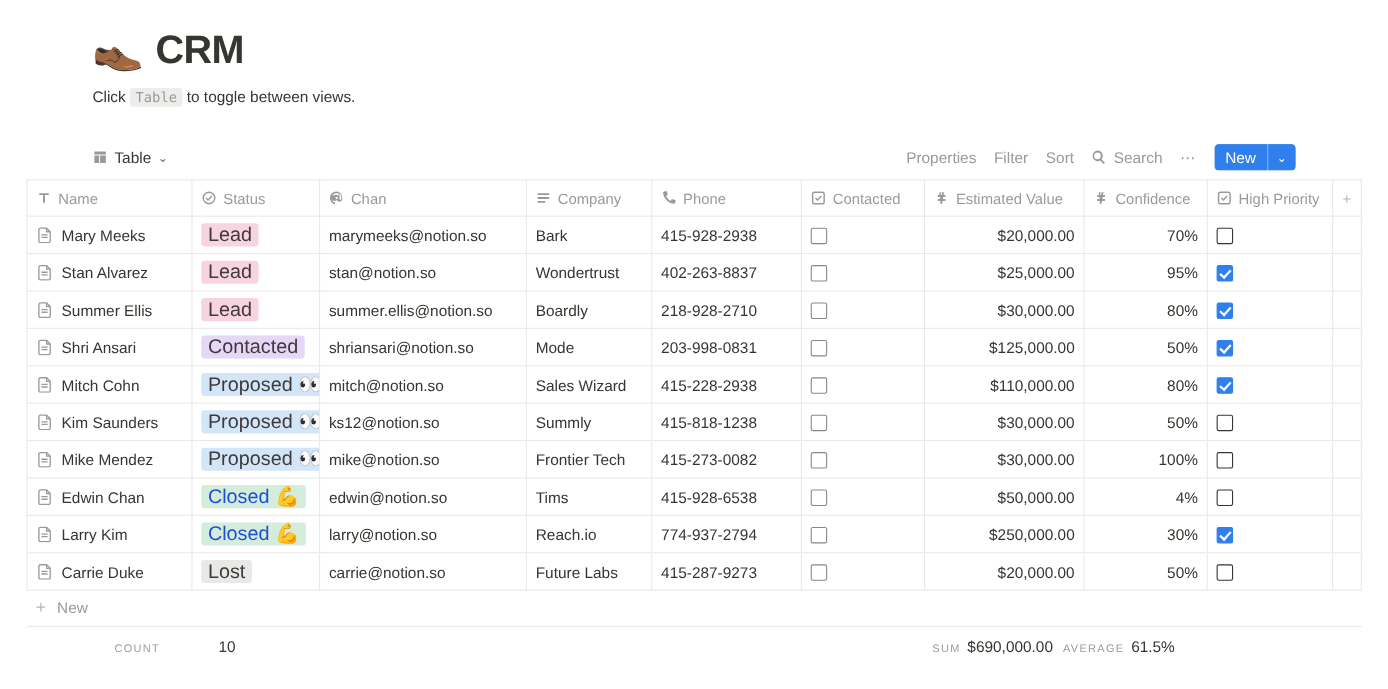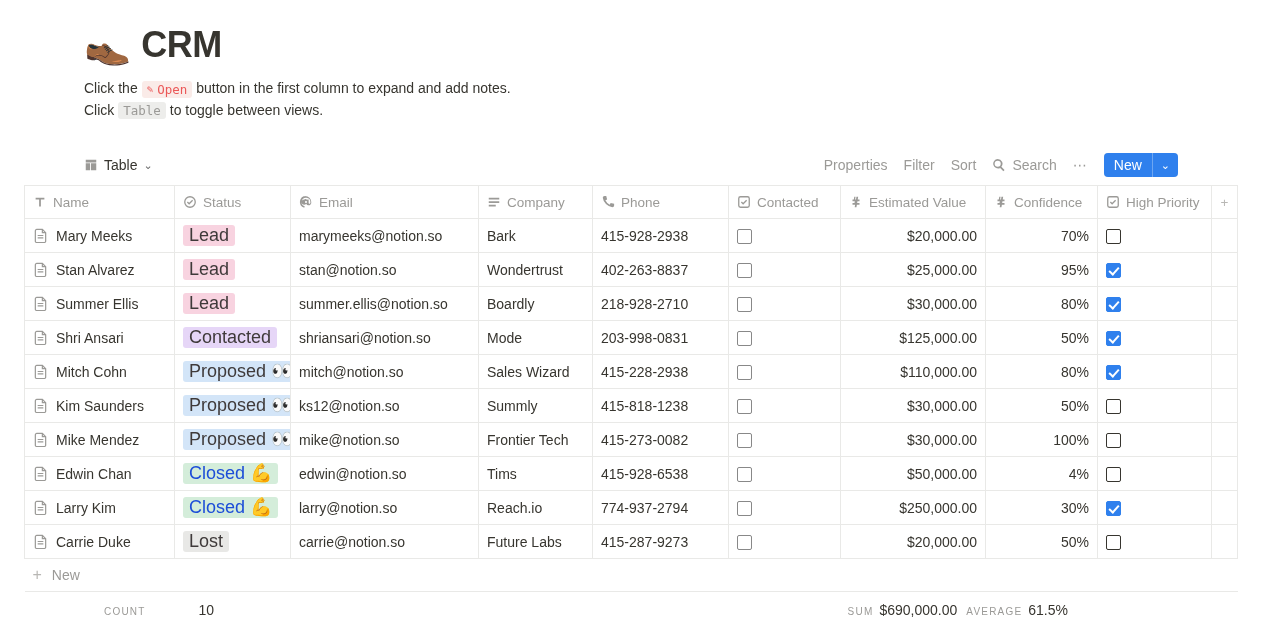--- a/index.html
+++ b/index.html
@@ -194,28 +194,20 @@
   svg.ico { width:14px; height:14px; flex:0 0 14px; fill:#9b9a97; }
 </style>
 </head>
 <body>
 
 <div class="page">
   <div class="title-row">
     <span class="title-emoji">👞</span>
     <span class="title-text">CRM</span>
   </div>
-  <p class="intro">
-    <span>Click the </span>
-    <span class="code-chip">
-        <span class="pencil">✎</span>
-        <span>Open</span>
-      </span>
-    <span> button in the first column to expand and add notes.</span>
-  </p>
   <p class="intro">
     <span>Click </span>
     <span class="code-chip gray">
         <span>Table</span>
       </span>
     <span> to toggle between views.</span>
   </p>
 
   <div class="toolbar-wrap">
     <div class="toolbar">
@@ -275,21 +267,21 @@
                     <path d="M5 8l2 2 4-4" fill="none" stroke="#9b9a97" stroke-width="1.5"></path>
                   </svg>
                   <span>Status</span>
                 </span>
               </th>
             <th>
                 <span class="hd">
                   <svg class="ico" viewBox="0 0 16 16">
                     <path d="M8 1a7 7 0 00-2 13.7l.5-1.9A5 5 0 1113 8v.8c0 .7-.4 1.2-1 1.2s-1-.5-1-1.2V5H9.4v.7A3 3 0 006 5a3 3 0 100 6 3 3 0 002.3-1 2.6 2.6 0 002.7 1.8c1.7 0 3-1.3 3-3V8a7 7 0 00-7-7zM8 9.2A1.2 1.2 0 118 6.8a1.2 1.2 0 010 2.4z"></path>
                   </svg>
-                  <span>Email</span>
+                  <span>Chan</span>
                 </span>
               </th>
             <th>
                 <span class="hd">
                   <svg class="ico" viewBox="0 0 16 16">
                     <path d="M2 3h12v2H2V3zm0 4h12v2H2V7zm0 4h8v2H2v-2z"></path>
                   </svg>
                   <span>Company</span>
                 </span>
               </th>

